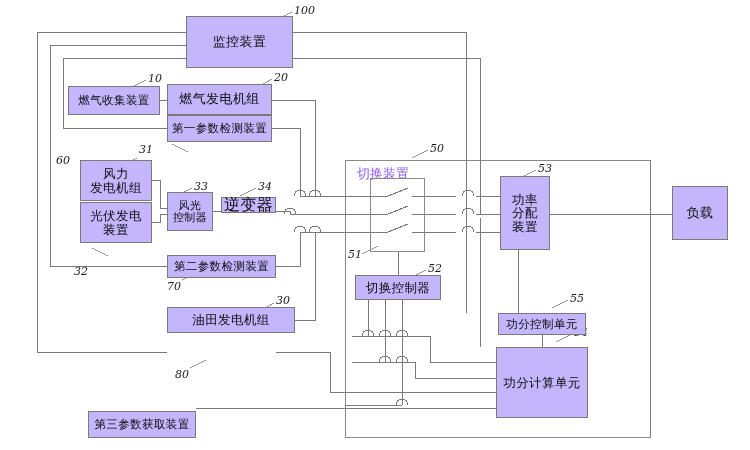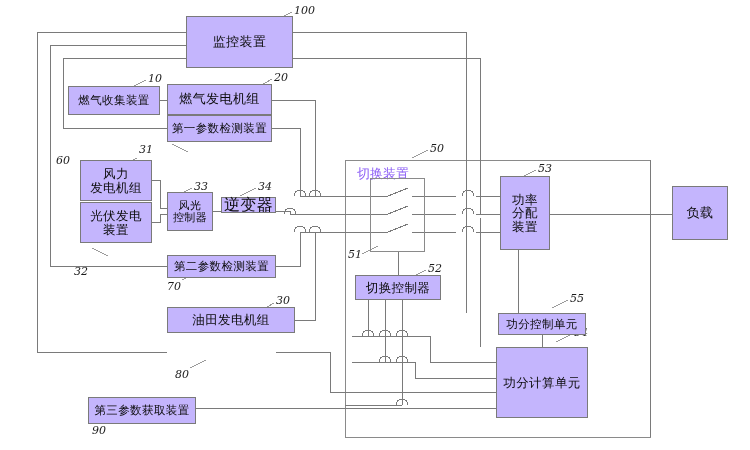--- a/index.html
+++ b/index.html
@@ -196,21 +196,21 @@
 
   <div class="box" style="left:167px;top:255px;width:109px;height:23px;font-size:11.5px;">
     <span>第二参数检测装置</span>
   </div>
 
   <div class="box" style="left:167px;top:307px;width:128px;height:26px;font-size:12.5px;">
     <span>油田发电机组</span>
   </div>
 
 
-  <div class="box" style="left:88px;top:397px;width:108px;height:27px;font-size:11.5px;">
+  <div class="box" style="left:88px;top:411px;width:108px;height:27px;font-size:11.5px;">
     <span>第三参数获取装置</span>
   </div>
 
   <div class="plainlbl" style="left:357px;top:165px;font-size:13px;">切换装置</div>
 
   <div class="container-box" style="left:370px;top:178px;width:55px;height:74px;"></div>
 
   <div class="box" style="left:355px;top:275px;width:86px;height:25px;font-size:12.5px;">
     <span>切换控制器</span>
   </div>

